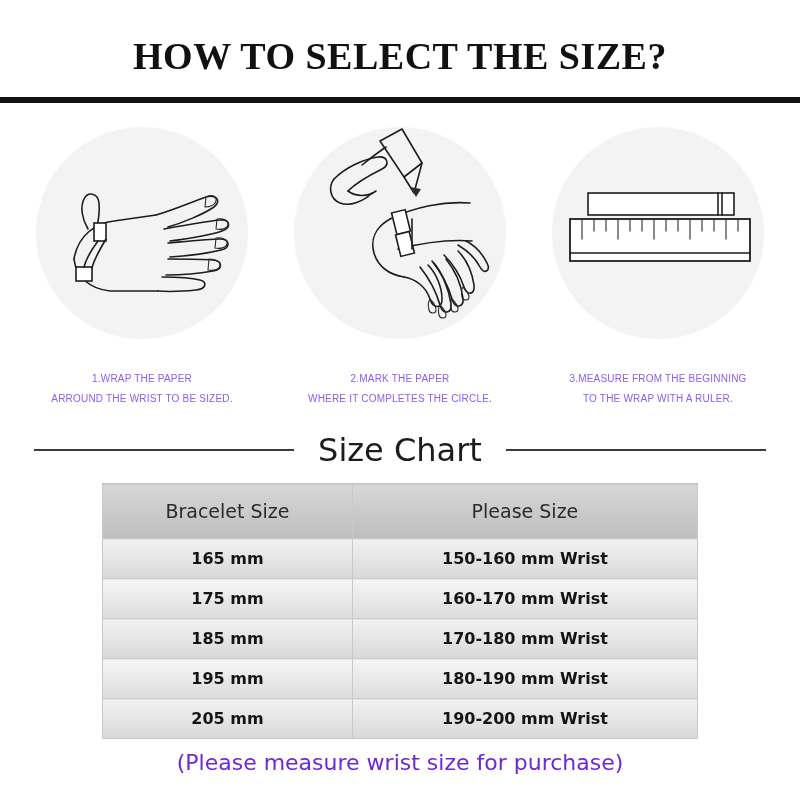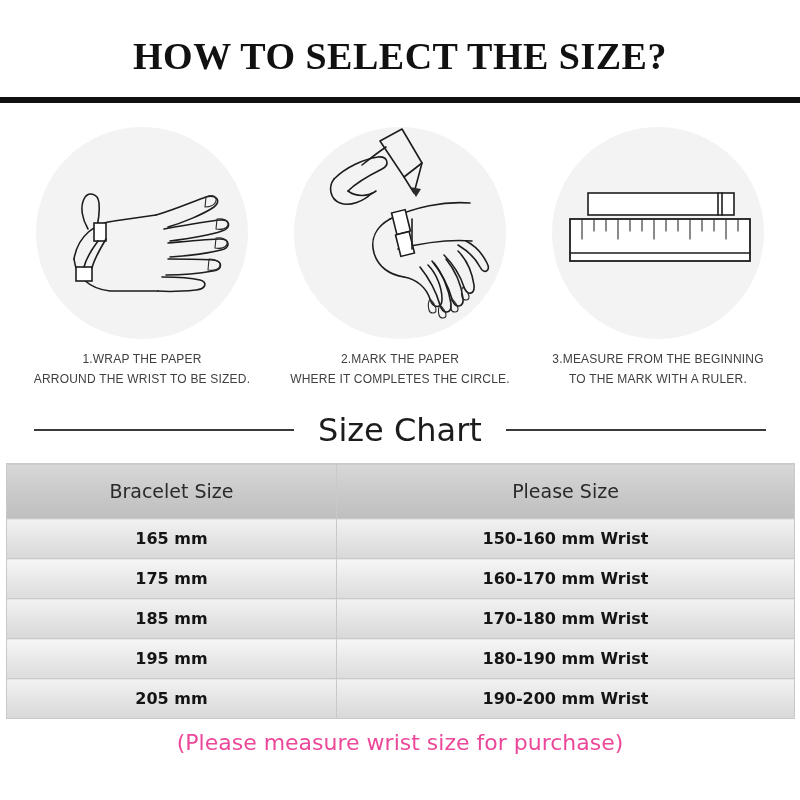--- a/index.html
+++ b/index.html
@@ -61,25 +61,25 @@
     background: #f3f3f3;
     position: relative;
     overflow: hidden;
   }
   .step-illus svg {
     position: absolute;
     left: 0;
     top: 0;
   }
   .step-caption {
-    margin-top: 10px;
+    margin-top: 30px;
     text-align: center;
-    font-size: 12px;
+    font-size: 10px;
     line-height: 20px;
-    color: #404040;
+    color: #8b5cf6;
     letter-spacing: 0.2px;
   }
   .step-caption .line {
     display: block;
     white-space: nowrap;
   }
 
   
   .chart-heading {
     display: flex;
@@ -98,21 +98,21 @@
     font-family: "DejaVu Sans", sans-serif;
     font-size: 32px;
     color: #1c1c1c;
     padding: 0 16px;
     white-space: nowrap;
   }
 
   
   .table-wrap {
     margin: 14px auto 0 auto;
-    width: 789px;
+    width: 596px;
   }
   table.size-table {
     border-collapse: collapse;
     width: 100%;
     table-layout: fixed;
   }
   table.size-table th,
   table.size-table td {
     border: 1px solid #c9c9c9;
     text-align: center;
@@ -137,21 +137,21 @@
     background: linear-gradient(180deg, #f2f2f2 0%, #e2e2e2 60%, #d8d8d8 100%);
   }
   col.c1 { width: 42%; }
   col.c2 { width: 58%; }
 
   .table-note {
     text-align: center;
     margin-top: 11px;
     font-family: "DejaVu Sans", sans-serif;
     font-size: 22px;
-    color: #ec4899;
+    color: #6d28d9;
   }
 
   
   .ln {
     fill: none;
     stroke: #1d1d1d;
     stroke-width: 1.6;
     stroke-linecap: round;
     stroke-linejoin: round;
   }
@@ -273,21 +273,21 @@
               <path d="M162 92 L 162 104"></path>
             <path d="M174 92 L 174 112"></path>
               <path d="M186 92 L 186 104"></path>
           </g>
 
           <path class="ln" d="M18 126 L 198 126"></path>
         </svg>
       </div>
       <div class="step-caption">
         <span class="line">3.MEASURE FROM THE BEGINNING</span>
-        <span class="line">TO THE MARK WITH A RULER.</span>
+        <span class="line">TO THE WRAP WITH A RULER.</span>
       </div>
     </div>
 
   </div>
 
   <div class="chart-heading">
     <div class="hrule"></div>
     <div class="htext">Size Chart</div>
     <div class="hrule"></div>
   </div>

